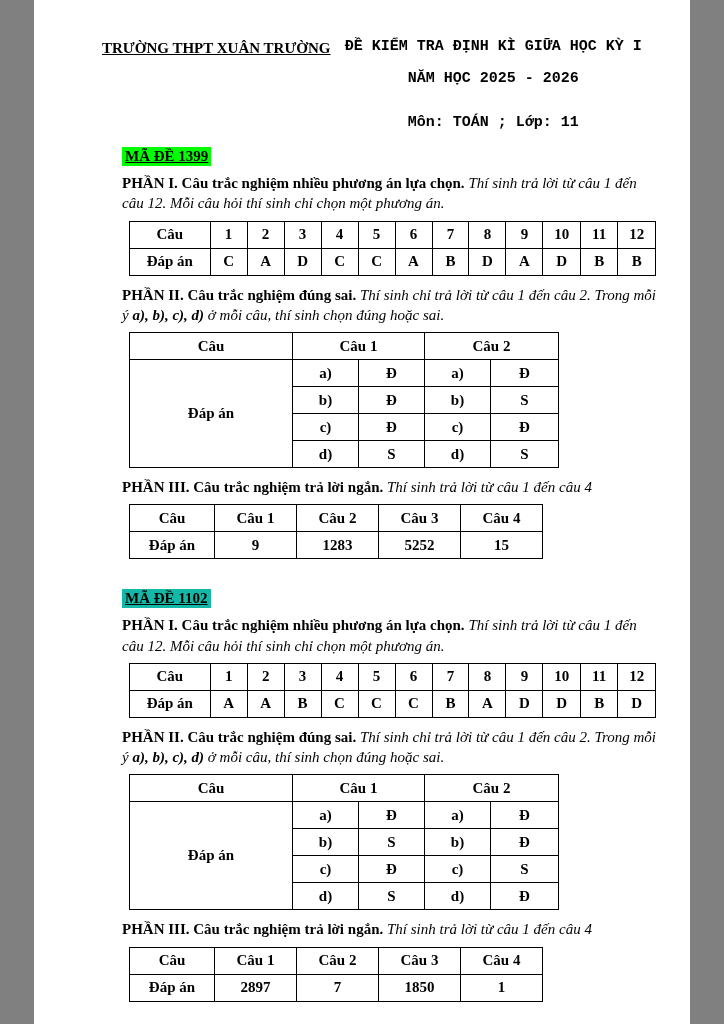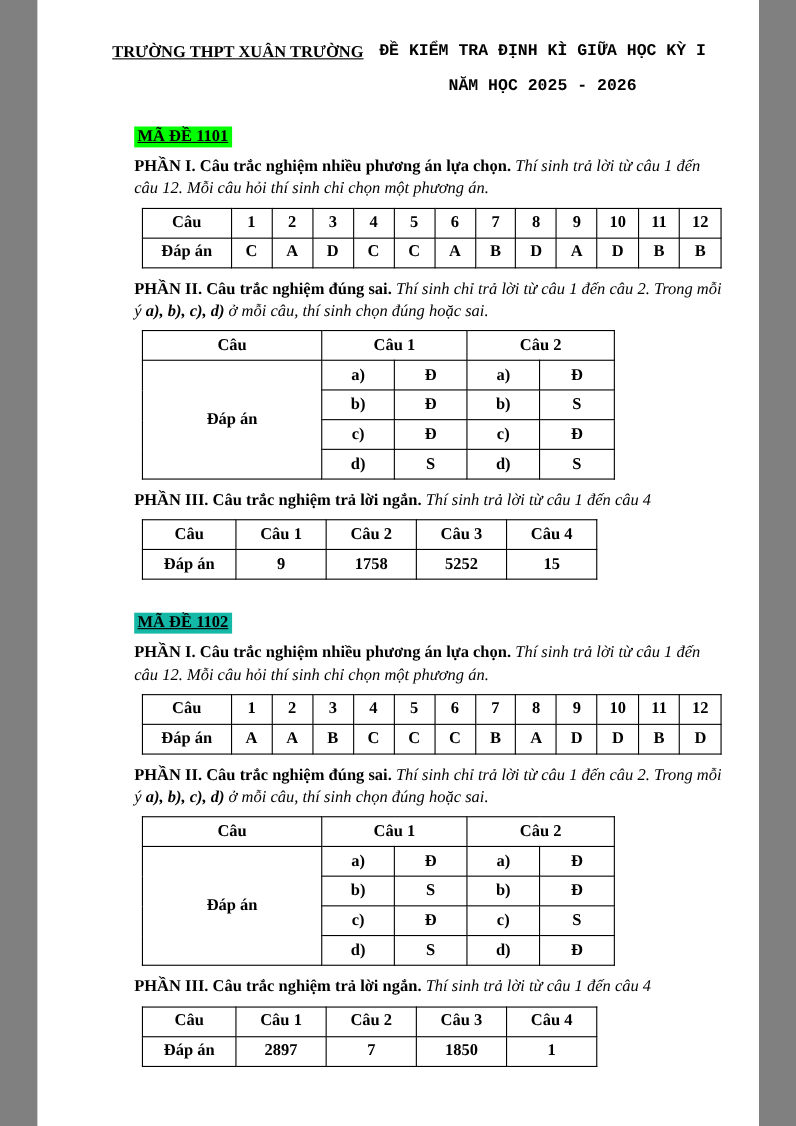--- a/index.html
+++ b/index.html
@@ -11,21 +11,21 @@
     background: #ffffff;
     color: #000000;
     font-family: "Liberation Serif", serif;
     font-size: 15px;
     padding: 38px 34px 20px 68px;
   }
   .header { display: flex; justify-content: space-between; align-items: flex-start; }
   .school { font-weight: bold; text-decoration: underline; white-space: nowrap; padding-top: 2px; }
   .head-right { text-align: center; font-weight: bold; width: 345px; font-family: Liberation Mono, monospace; }
   .h-title { margin-bottom: 15px; }
-  .h-year  { margin-bottom: 16px; }
+  .h-year  { margin-bottom: 27px; }
   .h-subject { margin-bottom: 4px; }
 
   .exam { margin-top: 12px; margin-left: 20px; }
   .exam-2 { margin-top: 30px; }
   .code {
     display: inline-block;
     font-weight: bold;
     text-decoration: underline;
     padding: 1px 3px;
     margin-bottom: 7px;
@@ -50,25 +50,26 @@
 </head>
 <body>
 
 <div class="page">
 
   <div class="header">
     <div class="school">TRƯỜNG THPT XUÂN TRƯỜNG</div>
     <div class="head-right">
       <div class="h-title">ĐỀ KIỂM TRA ĐỊNH KÌ GIỮA HỌC KỲ I</div>
       <div class="h-year">NĂM HỌC 2025 - 2026</div>
+      <div class="h-subject">Môn: TOÁN ; Lớp: 11</div>
     </div>
   </div>
 
   <section class="exam">
-    <div class="code" style="background-color: rgb(0, 255, 0);">MÃ ĐỀ 1101</div>
+    <div class="code" style="background-color: rgb(0, 255, 0);">MÃ ĐỀ 1399</div>
 
     <p class="part-heading"><b>PHẦN I. Câu trắc nghiệm nhiều phương án lựa chọn.</b>
       <i>Thí sinh trả lời từ câu 1 đến câu 12. Mỗi câu hỏi thí sinh chỉ chọn một phương án.</i></p>
 
     <table class="t1">
       <colgroup>
           <col style="width:88px">
           <col span="12" style="width:40px">
         </colgroup>
       <tbody>
@@ -162,21 +163,21 @@
           <tr>
         <td>Câu</td>
         <td>Câu 1</td>
         <td>Câu 2</td>
         <td>Câu 3</td>
         <td>Câu 4</td>
       </tr>
       <tr>
         <td>Đáp án</td>
         <td>9</td>
-        <td>1758</td>
+        <td>1283</td>
         <td>5252</td>
         <td>15</td>
       </tr>
     </tbody>
       </table>
   </section>
 
   <section class="exam exam-2">
     <div class="code" style="background-color: #14b8a6;">MÃ ĐỀ 1102</div>
 

